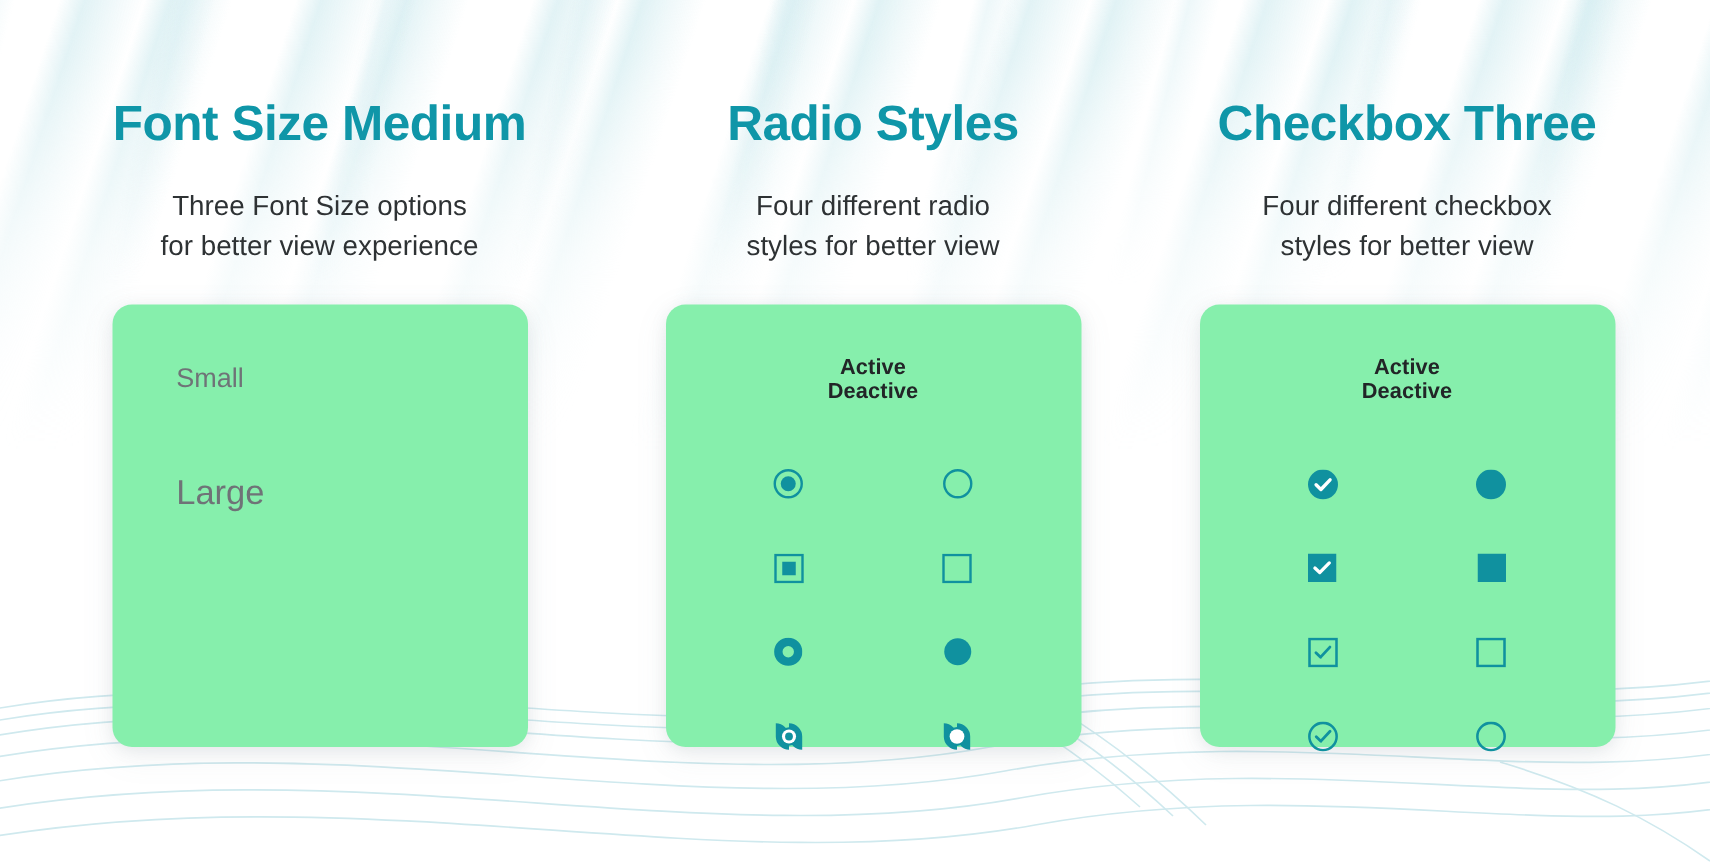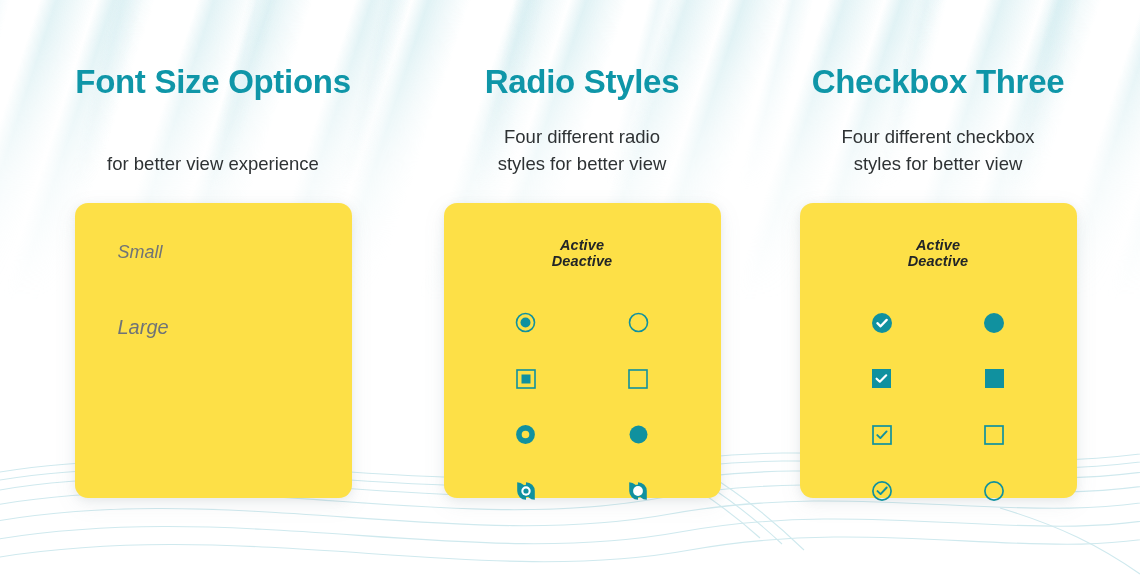--- a/index.html
+++ b/index.html
@@ -105,25 +105,24 @@
     font-size: 18.5px;
     color: #2e3234;
     line-height: 1.42;
     text-align: center;
     font-weight: 400;
   }
 
   
   .card {
     margin-top: 26px;
-    background: #fde047;
+    background: #86efac;
     border-radius: 13px;
     box-shadow: 0 2px 10px rgba(120, 140, 150, 0.13),
                 0 6px 22px rgba(120, 140, 150, 0.10);
-    font-style: italic;
   }
 
   .card-font {
     width: 277px;
     height: 295px;
     padding: 40px 0 0 43px;
   }
 
   .card-options {
     width: 277px;
@@ -133,21 +132,21 @@
 
   
   .font-item {
     color: #6f7377;
     line-height: 1;
     font-weight: 400;
   }
   .font-item + .font-item { margin-top: 0; }
   .fs-small  { font-size: 18px;  margin-bottom: 56px; }
   .fs-medium { font-size: 20.5px; margin-bottom: 53px; }
-  .fs-large  { font-size: 20px; }
+  .fs-large  { font-size: 23px; }
 
   
   .opt-head {
     display: flex;
     padding: 0 20px;
     margin-bottom: 26px;
     flex-direction: column;
   }
   .opt-head > div {
     flex: 1 1 0;
@@ -201,23 +200,23 @@
       <path d="M575,34 C 660,64 720,98 782,156"></path>
       <path d="M592,32 C 680,64 740,100 804,162"></path>
       <path d="M1000,120 C 1060,138 1100,158 1140,186"></path>
     </g>
   </svg>
 </div>
 
 <div class="columns">
 
   <section class="column col-font">
-    <h2 class="heading">Font Size Options</h2>
+    <h2 class="heading">Font Size Medium</h2>
     <p class="subtitle">
-      <br>
+      <span>Three Font Size options</span><br>
       <span>for better view experience</span>
     </p>
 
     <div class="card card-font">
       <div class="font-item fs-small">Small</div>
       <div class="font-item fs-large">Large</div>
     </div>
   </section>
 
   <section class="column col-radio">

